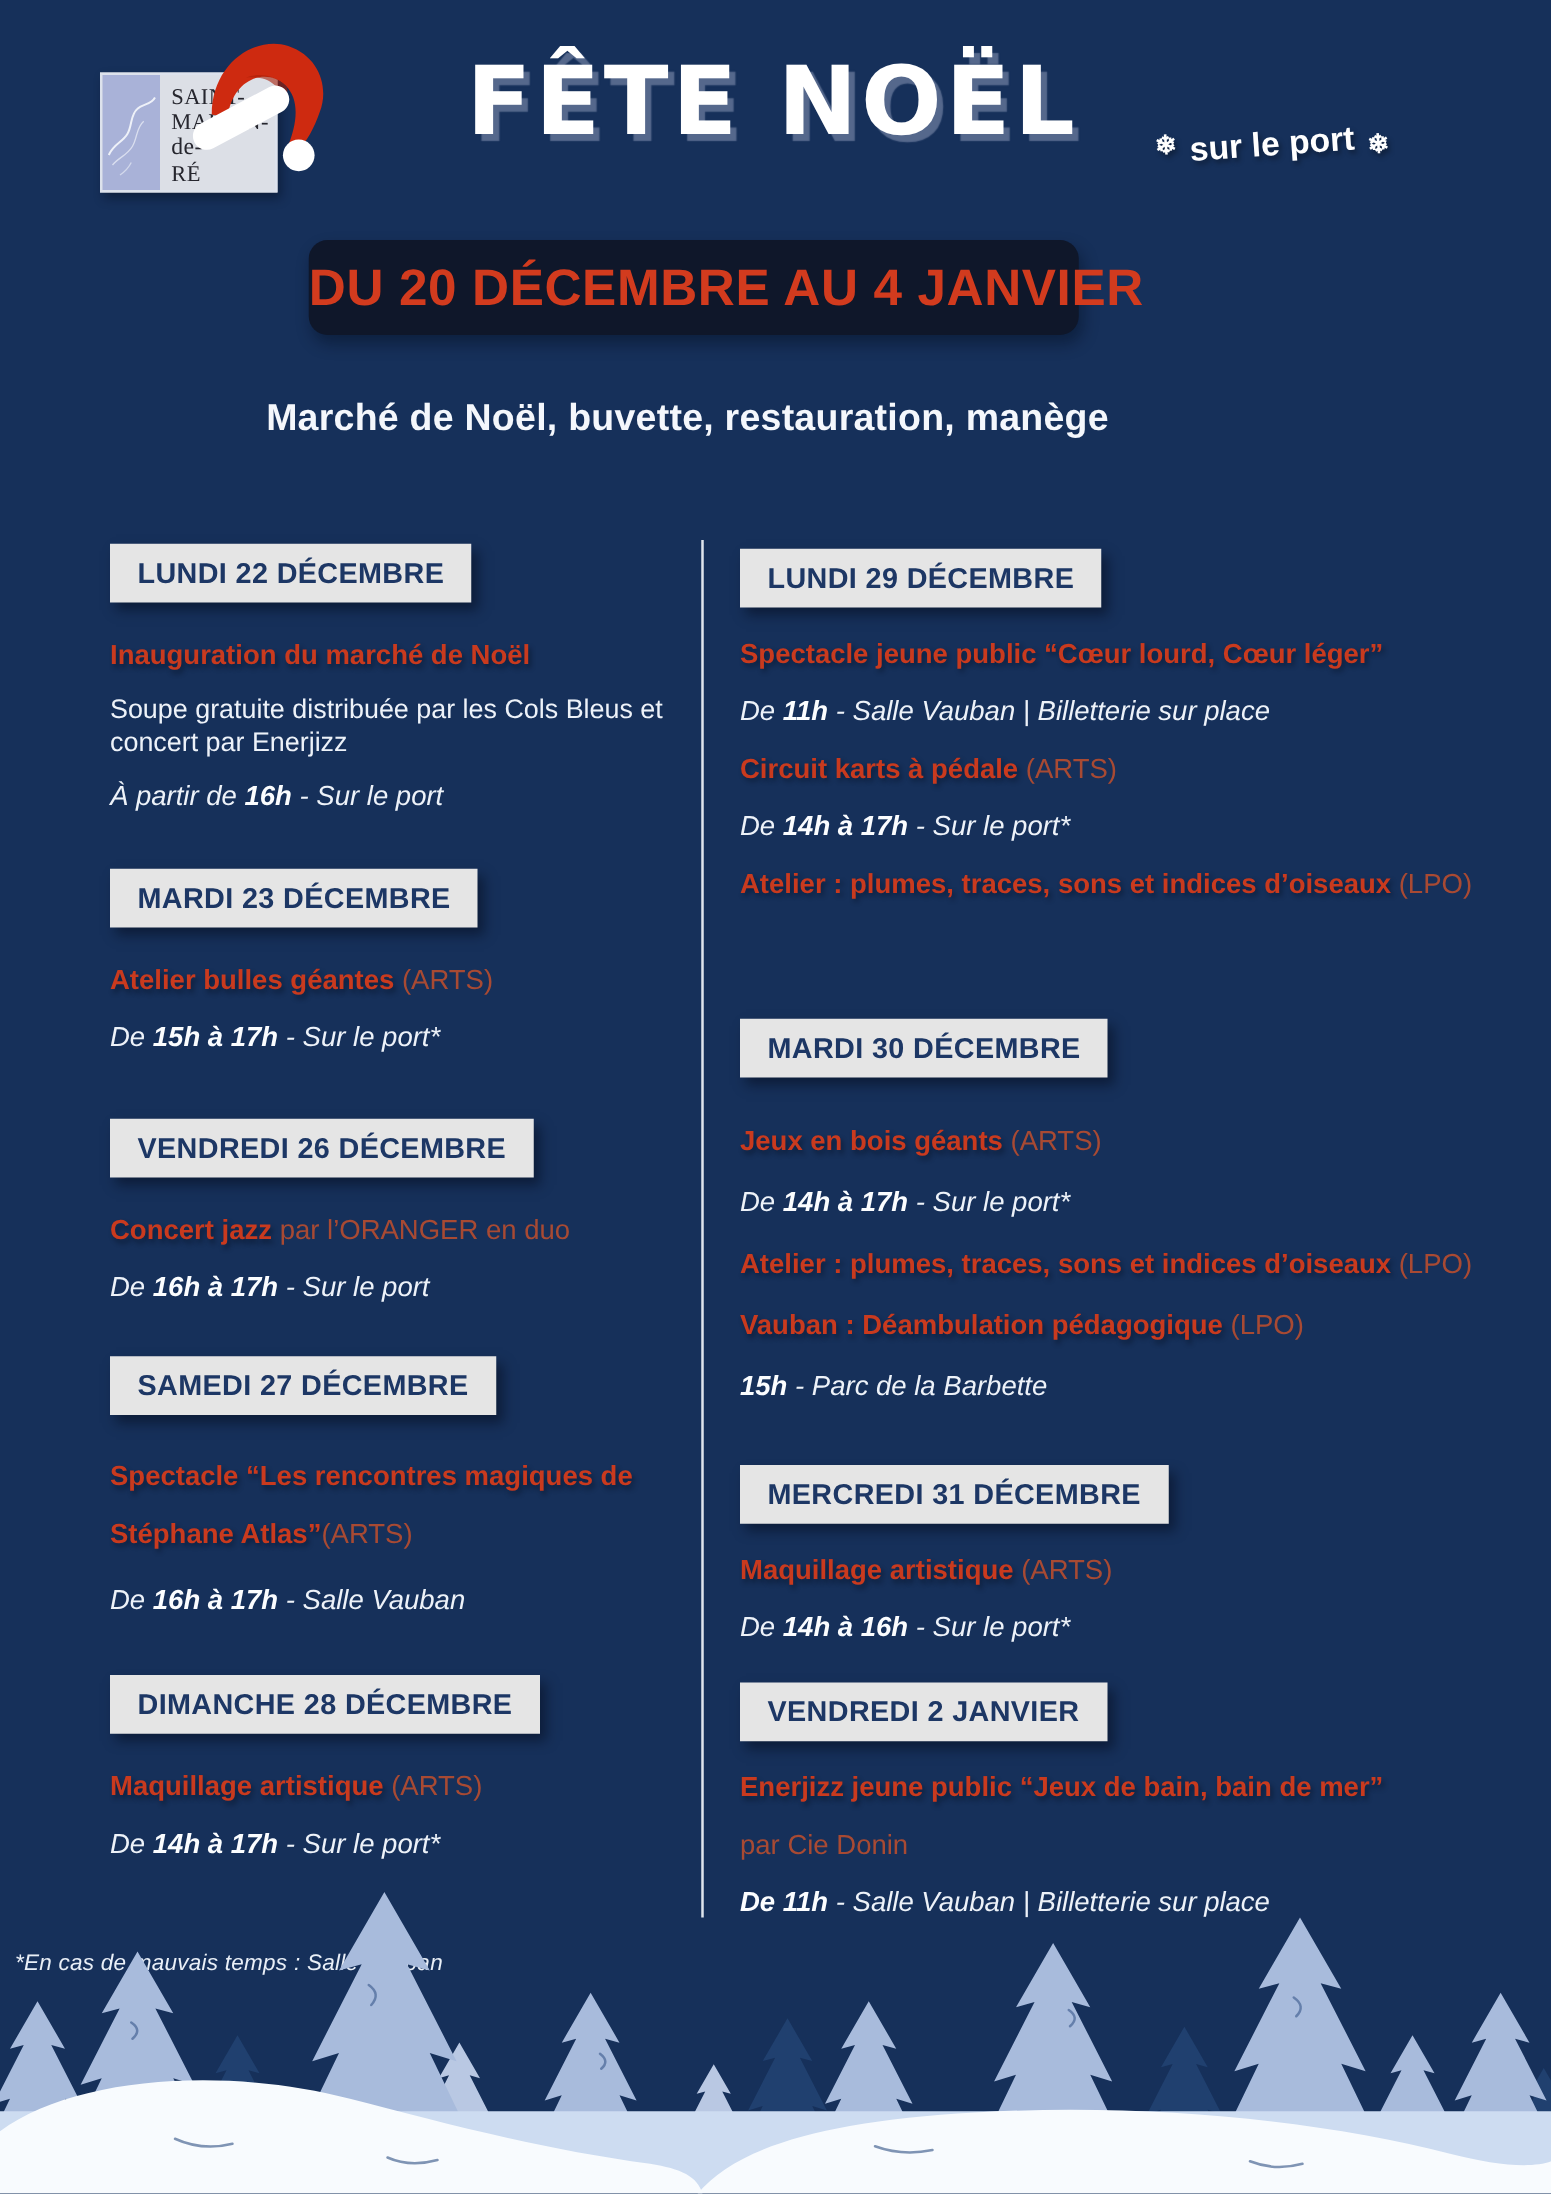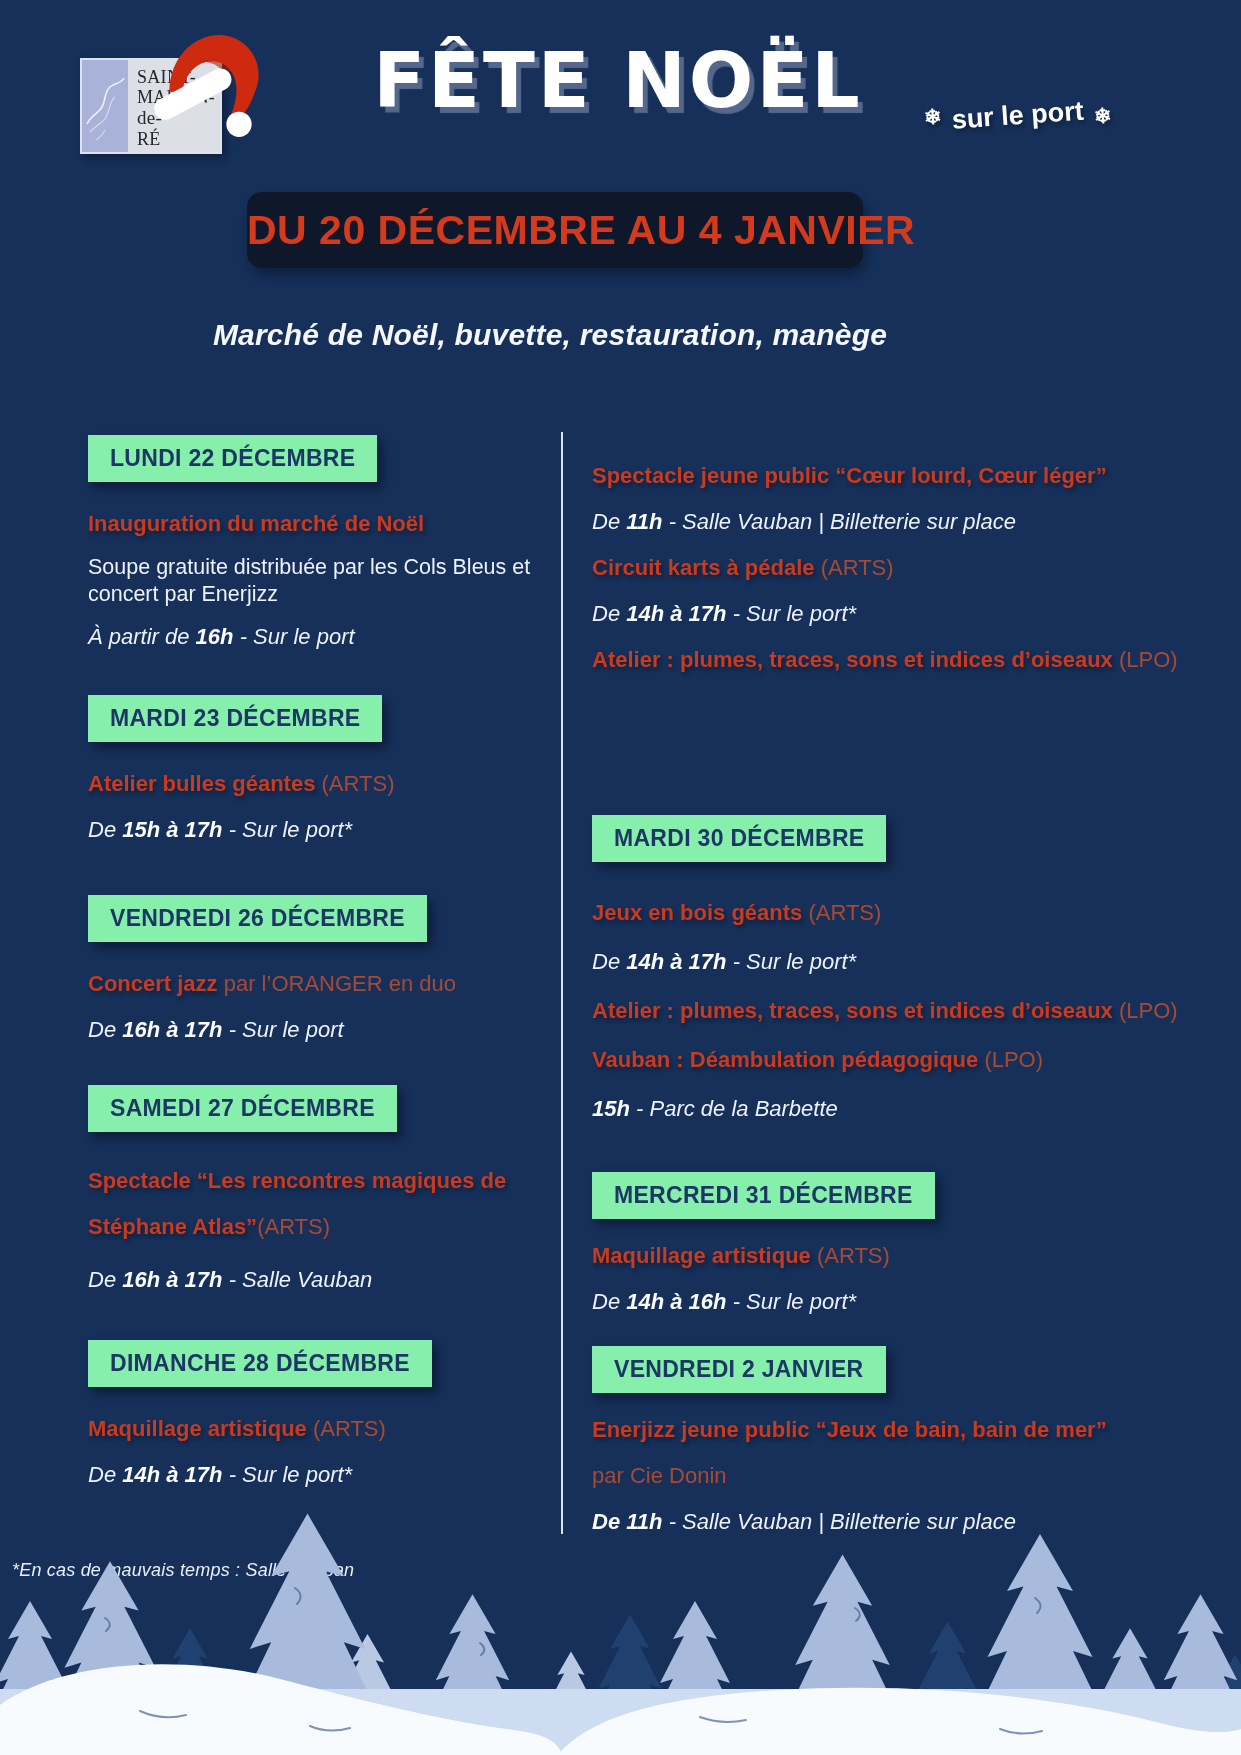--- a/index.html
+++ b/index.html
@@ -39,27 +39,27 @@
   .banner{
     position:absolute;left:247px;top:192px;width:616px;height:76px;
     background:#0f172a;border-radius:15px;display:flex;align-items:center;justify-content:flex-start;
     box-shadow:3px 7px 12px rgba(3,10,26,.4);
   }
   .banner span{
     font-size:41px;font-weight:800;color:#d23b1e;letter-spacing:.5px;white-space:nowrap;
   }
   .subtitle{
     position:absolute;left:170px;top:318px;width:760px;text-align:center;
-    font-size:30px;font-weight:700;color:#f4f7fc;letter-spacing:.2px;white-space:nowrap;font-style:italic;
+    font-size:30px;font-weight:700;color:#f4f7fc;letter-spacing:.2px;white-space:nowrap;
   }
   
   .divider{position:absolute;left:561px;top:432px;width:2px;height:1102px;background:rgba(244,248,253,.9);}
   .event{position:absolute;}
   .day-box{
-    display:inline-block;background:#86efac;color:#1d3765;
+    display:inline-block;background:#e5e5e5;color:#1d3765;
     font-weight:800;font-size:23px;line-height:1;padding:12px 22px;
     letter-spacing:.3px;box-shadow:5px 6px 9px rgba(3,10,26,.5);white-space:nowrap;
   }
   .rows{margin-top:26px;}
   .r .rows{margin-top:21px;}
   .row{margin:0 0 14px 0;font-size:22px;line-height:1.45;}
   .r .row{margin-bottom:14px;}
   .r2 .row{margin-bottom:17px;}
   .row.gap2{line-height:2.1;}
   .body-row{font-size:21.5px;line-height:1.27;margin-bottom:13px;}
@@ -154,20 +154,21 @@
 
   <section class="event" style="left:88px;top:1340px;width:470px">
     <div class="day-box"><span>DIMANCHE 28 DÉCEMBRE</span></div>
     <div class="rows">
       <p class="row"><span class="lead">Maquillage artistique</span><span class="tag"> (ARTS)</span></p>
       <p class="row"><span class="pre">De </span><span class="time">14h à 17h</span><span class="post"> - Sur le port*</span></p>
     </div>
   </section>
 
   <section class="event r" style="left:592px;top:439px;width:600px">
+    <div class="day-box"><span>LUNDI 29 DÉCEMBRE</span></div>
     <div class="rows">
       <p class="row"><span class="lead">Spectacle jeune public “Cœur lourd, Cœur léger”</span></p>
       <p class="row"><span class="pre">De </span><span class="time">11h</span><span class="post"> - Salle Vauban | Billetterie sur place</span></p>
       <p class="row"><span class="lead">Circuit karts à pédale</span><span class="tag"> (ARTS)</span></p>
       <p class="row"><span class="pre">De </span><span class="time">14h à 17h</span><span class="post"> - Sur le port*</span></p>
       <p class="row"><span class="lead">Atelier : plumes, traces, sons et indices d’oiseaux</span><span class="tag"> (LPO)</span></p>
     </div>
   </section>
 
   <section class="event r r2" style="left:592px;top:815px;width:600px">

